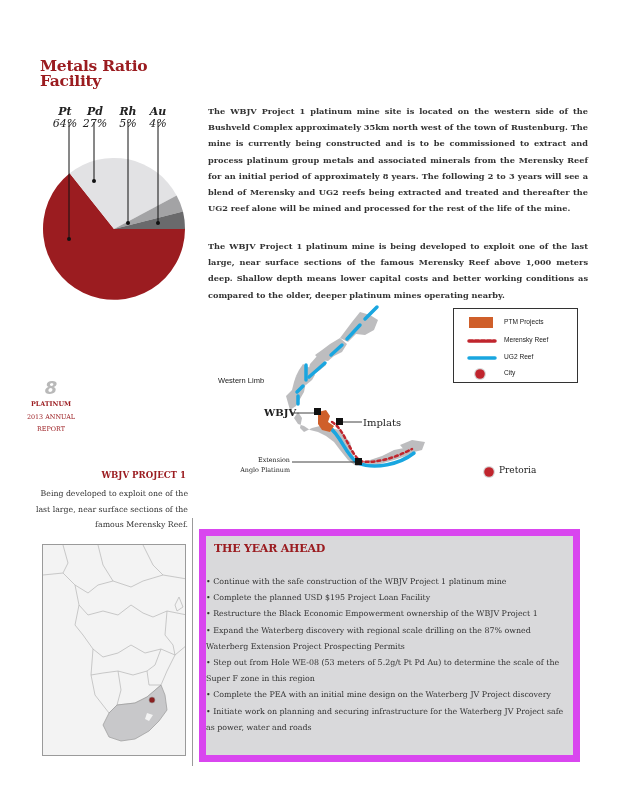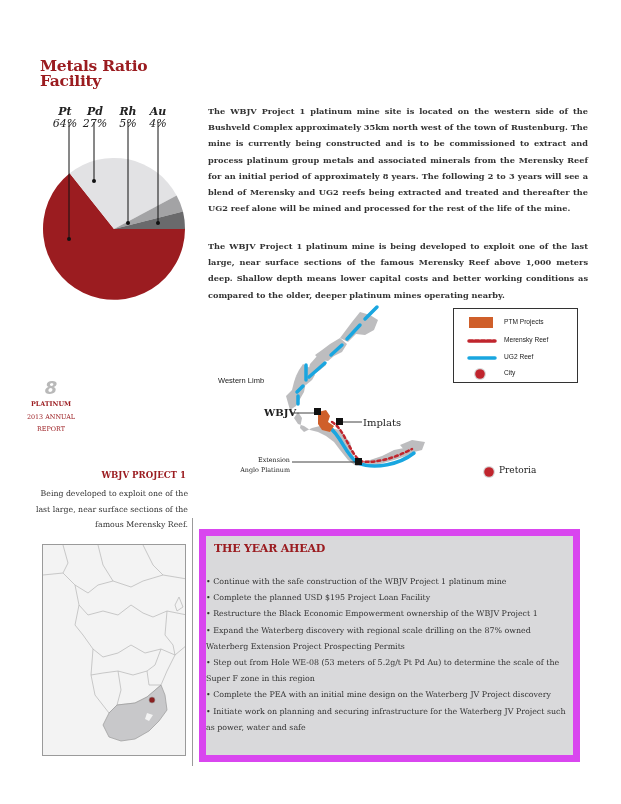--- a/index.html
+++ b/index.html
@@ -188,15 +188,15 @@
 
 <div class="abs year-box">
   <div class="year-title">THE YEAR AHEAD</div>
   <ul class="year-list">
     <li>• Continue with the safe construction of the WBJV Project 1 platinum mine</li>
     <li>• Complete the planned USD $195 Project Loan Facility</li>
     <li>• Restructure the Black Economic Empowerment ownership of the WBJV Project 1</li>
     <li>• Expand the Waterberg discovery with regional scale drilling on the 87% owned Waterberg Extension Project Prospecting Permits</li>
     <li>• Step out from Hole WE-08 (53 meters of 5.2g/t Pt Pd Au) to determine the scale of the Super F zone in this region</li>
     <li>• Complete the PEA with an initial mine design on the Waterberg JV Project discovery</li>
-    <li>• Initiate work on planning and securing infrastructure for the Waterberg JV Project such as power, water and safe</li>
+    <li>• Initiate work on planning and securing infrastructure for the Waterberg JV Project safe as power, water and roads</li>
   </ul>
 </div>
 
 </body></html>

